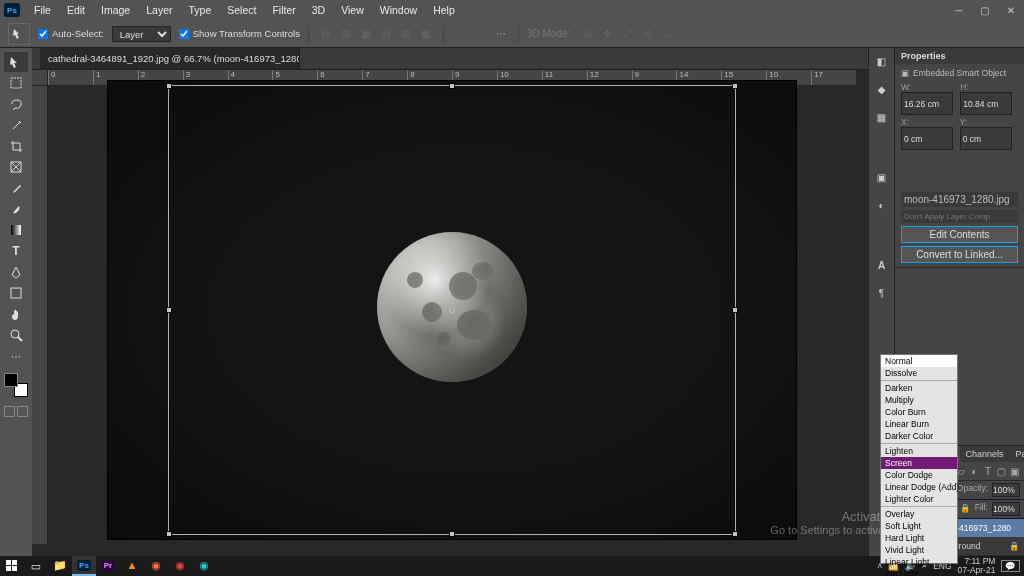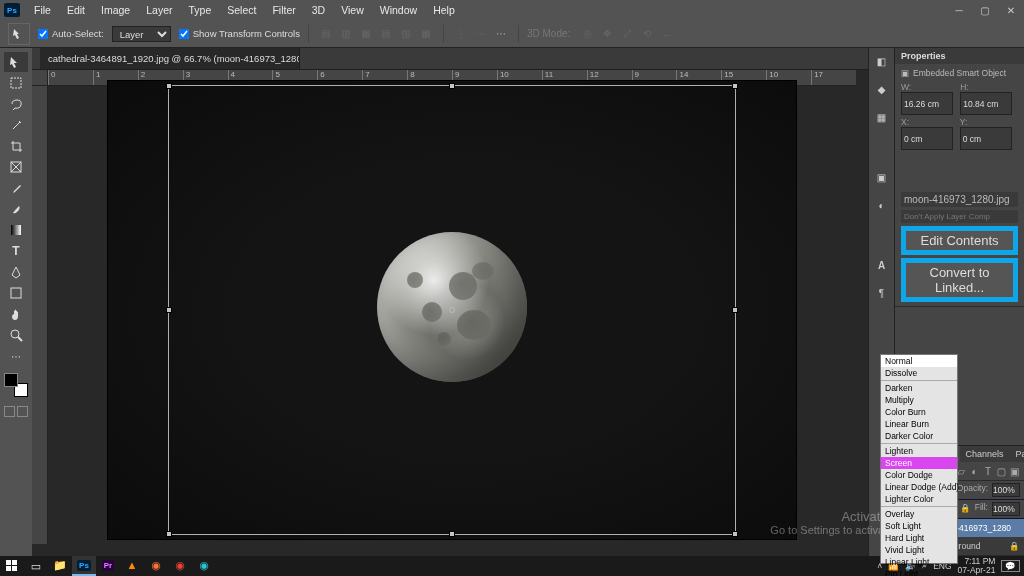--- a/index.html
+++ b/index.html
@@ -75,21 +75,21 @@
 .right-dock-strip .dico { width: 18px; height: 18px; display: flex; align-items: center; justify-content: center; color: #ccc; cursor: pointer; }
 
 
 .right-panels { width: 130px; background: #454545; display: flex; flex-direction: column; border-left: 1px solid #222; }
 .panel { border-bottom: 1px solid #2a2a2a; }
 .panel-header { background: #3a3a3a; padding: 3px 6px; font-size: 9px; font-weight: bold; color: #ddd; display: flex; align-items: center; gap: 6px; }
 .panel-body { padding: 4px 6px; font-size: 8.5px; color: #bbb; }
 .prop-row { display: flex; justify-content: space-between; margin-bottom: 2px; }
 .prop-row input { width: 52px; background: #3a3a3a; border: 1px solid #222; color: #ddd; font-size: 8.5px; padding: 1px 2px; height: 23px; }
 .prop-label { color: #999; font-size: 8.5px; }
-.prop-btn { display: block; width: 100%; background: #555; border: 5px solid #0ea5e9; color: #ddd; font-size: 13px; padding: 2px 0; margin-top: 3px; text-align: center; cursor: pointer; }
+.prop-btn { display: block; width: 100%; background: #555; border: 1px solid #0ea5e9; color: #ddd; font-size: 10px; padding: 2px 0; margin-top: 3px; text-align: center; cursor: pointer; }
 .prop-file { background: #3a3a3a; padding: 2px 3px; margin-bottom: 3px; font-size: 10px; margin-top: 42px; }
 .prop-comp { background: #3a3a3a; padding: 2px 3px; margin-bottom: 3px; font-size: 8px; color: #777; }
 
 
 .layers-panel { border-top: 1px solid #222; }
 .layers-tabs { display: flex; background: #3a3a3a; font-size: 9px; }
 .layers-tab { padding: 3px 6px; color: #ccc; cursor: pointer; }
 .layers-tab.active { background: #454545; font-weight: bold; }
 .layers-filter-row { display: flex; align-items: center; padding: 2px 4px; gap: 3px; border-bottom: 1px solid #2a2a2a; }
 .layers-filter-row select { background: #3a3a3a; color: #ddd; border: 1px solid #222; font-size: 8.5px; height: 14px; }
@@ -97,21 +97,21 @@
 
 .blend-row { display: flex; padding: 2px 4px; gap: 4px; font-size: 8.5px; border-bottom: 1px solid #0f172a; }
 .blend-row select, .blend-row input { background: #3a3a3a; color: #ddd; border: 1px solid #222; font-size: 8.5px; height: 14px; }
 .blend-label { color: #aaa; }
 
 
 .blend-dropdown { position: absolute; right: 66px; top: 354px; width: 78px; background: #e4e4e4; color: #000; border: 1px solid #777; font-size: 8.5px; z-index: 50; max-height: 210px; }
 .blend-group-sep { height: 1px; background: #aaa; margin: 1px 0; }
 .blend-item { padding: 1px 4px; cursor: pointer; white-space: nowrap; }
 .blend-item.current { background: #fff; }
-.blend-item.hover { background: #d946ef; color: #fff; }
+.blend-item.hover { background: #701a75; color: #fff; }
 
 
 .layer-list { background: #3a3a3a; }
 .layer-row { display: flex; align-items: center; padding: 2px 4px; gap: 4px; font-size: 8.5px; }
 .layer-row.selected { background: #5a7ca6; color: #fff; }
 .layer-eye { width: 10px; color: #ccc; }
 .layer-thumb { width: 18px; height: 14px; background: #111; border: 1px solid #666; }
 
 
 .watermark { position: absolute; right: 80px; bottom: 40px; text-align: right; color: rgba(255,255,255,0.35); font-size: 11px; pointer-events: none; }

